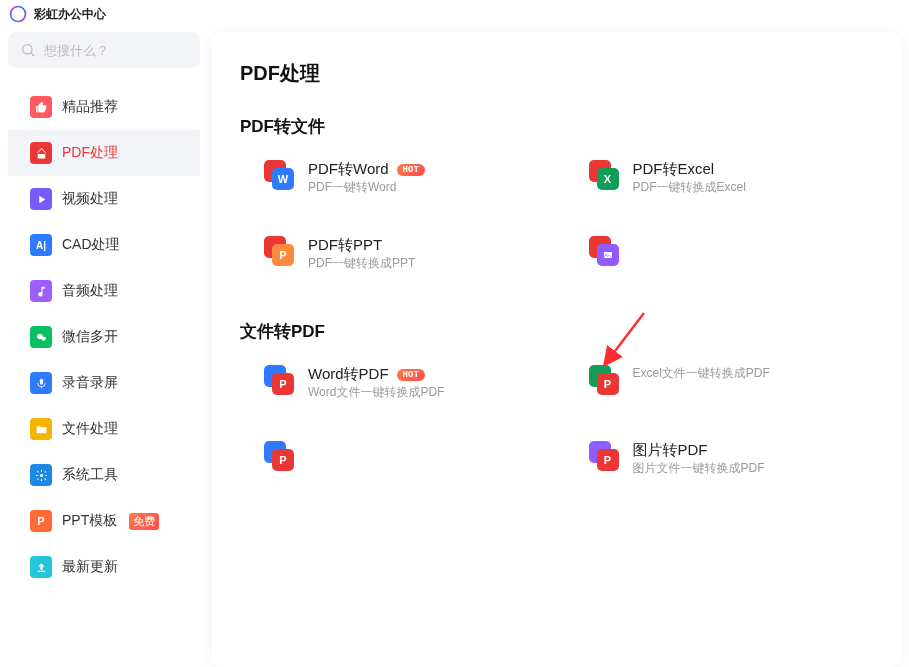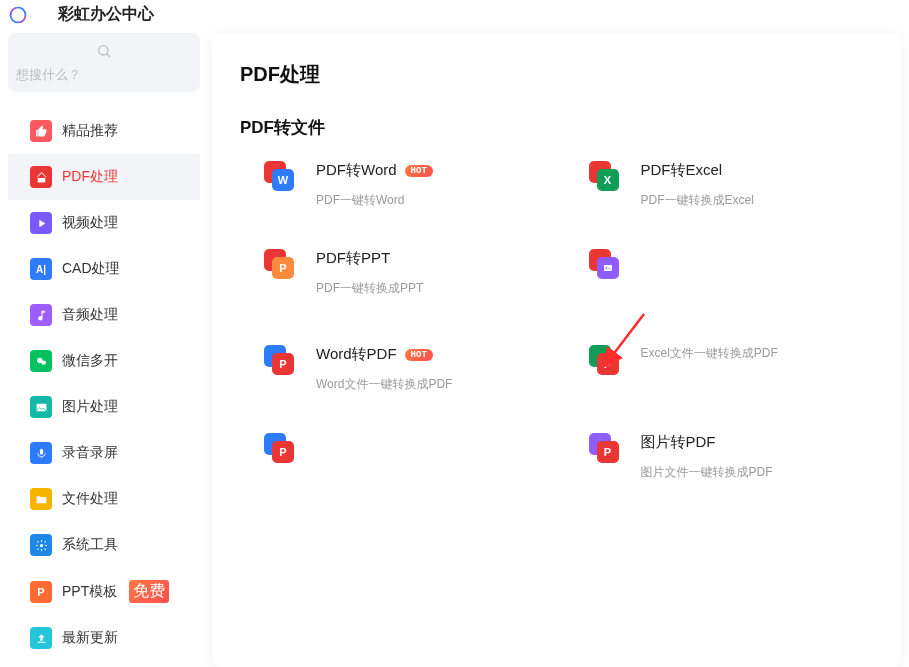--- a/index.html
+++ b/index.html
@@ -15,43 +15,41 @@
       display: flex;
       align-items: center;
       padding: 4px 8px 8px 8px;
       gap: 6px;
     }
     .logo-icon {
       width: 20px;
       height: 20px;
     }
     .app-title {
-      font-size: 16px;
+      font-size: 12px;
       font-weight: 600;
       color: #222;
-      margin-left: 24px;
     }
     .content-wrap {
       display: flex;
       gap: 12px;
       padding: 0 8px;
     }
     .sidebar {
       width: 192px;
       flex-shrink: 0;
     }
     .search-box {
       background: #f2f4f7;
       border-radius: 8px;
       padding: 10px 12px;
       display: flex;
       align-items: center;
       gap: 8px;
       margin-bottom: 16px;
-      flex-direction: column;
     }
     .search-icon {
       width: 16px;
       height: 16px;
       color: #bbb;
     }
     .search-input {
       border: none;
       background: transparent;
       outline: none;
@@ -79,21 +77,21 @@
       height: 22px;
       border-radius: 4px;
       display: flex;
       align-items: center;
       justify-content: center;
       flex-shrink: 0;
     }
     .badge-free {
       background: linear-gradient(135deg,#ff7a45,#ff4d4f);
       color: #fff;
-      font-size: 16px;
+      font-size: 11px;
       padding: 1px 4px;
       border-radius: 3px;
       margin-left: 2px;
     }
     .main {
       flex: 1;
       background: #fff;
       border-radius: 10px;
       box-shadow: 0 2px 16px rgba(0,0,0,0.05);
       padding: 28px 28px 28px 28px;
@@ -151,22 +149,21 @@
       display: flex;
       align-items: center;
       justify-content: center;
       color: #fff;
       font-size: 11px;
       font-weight: 700;
     }
     .tool-info {
       display: flex;
       flex-direction: column;
-      gap: 12px;
-      margin-left: 8px;
+      gap: 0;
     }
     .tool-title-row {
       display: flex;
       align-items: center;
       gap: 8px;
     }
     .tool-title {
       font-size: 15px;
       color: #222;
       font-weight: 500;
@@ -259,29 +256,20 @@
         <div class="sidebar-item">
           <span class="icon" style="background:#07c160">
             <svg viewBox="0 0 24 24" width="13" height="13" fill="#fff">
               <circle cx="9" cy="10" r="5"></circle>
               <circle cx="16" cy="14" r="4"></circle>
             </svg>
           </span>
           <span>微信多开</span>
         </div>
         <div class="sidebar-item">
-          <span class="icon" style="background:#14b8a6">
-            <svg viewBox="0 0 24 24" width="13" height="13" fill="#fff">
-              <rect x="3" y="5" width="18" height="14" rx="1"></rect>
-              <path d="M3 17l5-5 4 4 3-3 6 6" fill="none" stroke="#14b8a6" stroke-width="1.5"></path>
-            </svg>
-          </span>
-          <span>图片处理</span>
-        </div>
-        <div class="sidebar-item">
           <span class="icon" style="background:#2f7bff">
             <svg viewBox="0 0 24 24" width="13" height="13" fill="#fff">
               <rect x="9" y="3" width="6" height="11" rx="3"></rect>
               <path d="M5 11a7 7 0 0 0 14 0M12 18v3" stroke="#fff" stroke-width="1.5" fill="none"></path>
             </svg>
           </span>
           <span>录音录屏</span>
         </div>
         <div class="sidebar-item">
           <span class="icon" style="background:#f5b400">
@@ -367,20 +355,21 @@
               <div class="front" style="background:#8e5cff">
                 <svg viewBox="0 0 24 24" width="12" height="12" fill="#fff">
                   <rect x="4" y="6" width="16" height="12" rx="1"></rect>
                   <circle cx="9" cy="11" r="1.5" fill="#8e5cff"></circle>
                   <path d="M4 16l4-4 3 3 3-3 6 6" fill="none" stroke="#8e5cff" stroke-width="1"></path>
                 </svg>
               </div>
             </div>
           </div>
         </div>
+        <div class="section-title">文件转PDF</div>
         <div class="grid">
           <div class="tool-card">
             <div class="tool-icon">
               <div class="back" style="background:#2f7bff"></div>
               <div class="front" style="background:#eb3636">P</div>
             </div>
             <div class="tool-info">
               <div class="tool-title-row">
                 <span class="tool-title">Word转PDF</span>
                 <span class="hot-badge">HOT</span>

